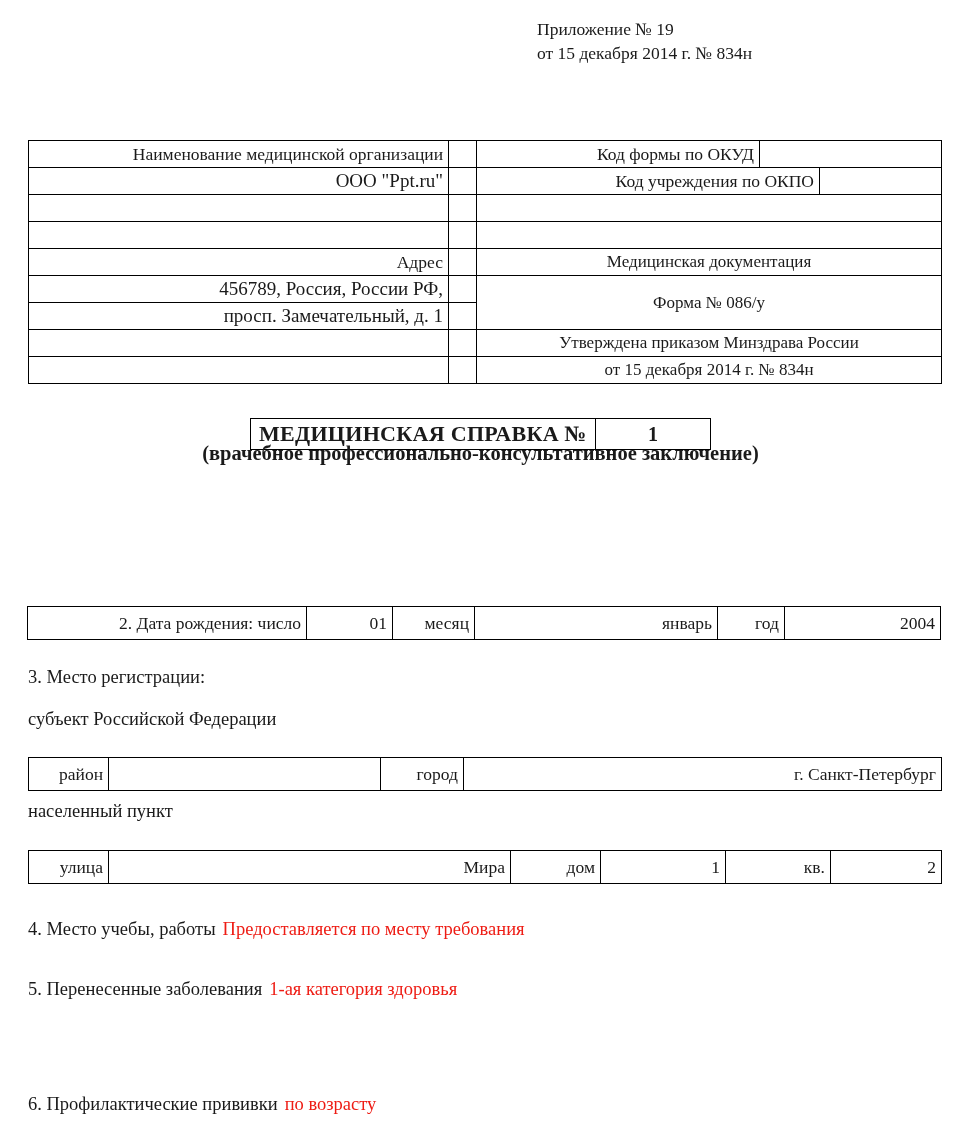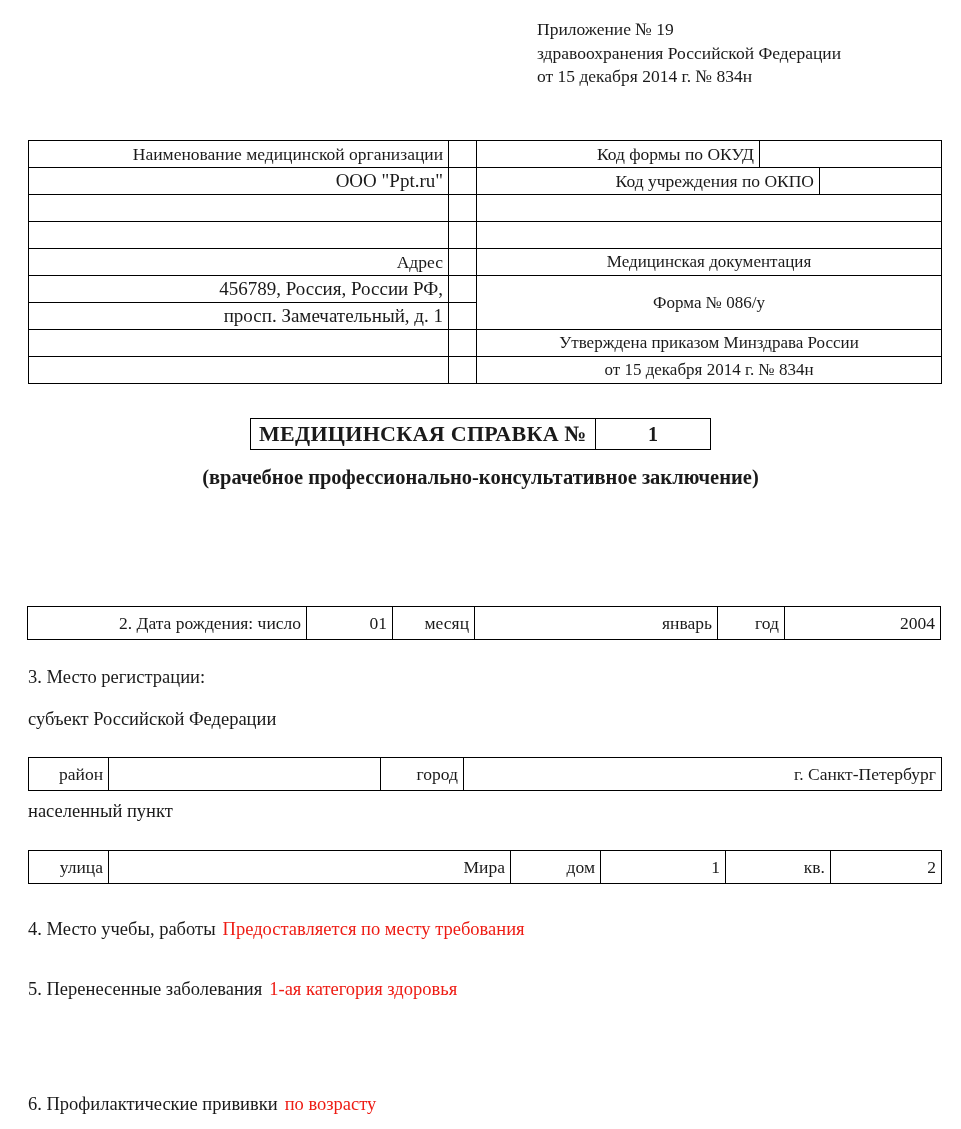--- a/index.html
+++ b/index.html
@@ -88,21 +88,21 @@
     padding: 0 8px;
     letter-spacing: 0.3px;
   }
   .title-table td.num {
     width: 98px;
     font-size: 20px;
   }
   .subtitle {
     position: absolute;
     left: 0;
-    top: 466px;
+    top: 442px;
     width: 961px;
     text-align: center;
     font-weight: bold;
     font-size: 20.5px;
   }
 
   
   .line {
     position: absolute;
     font-size: 18.5px;
@@ -143,21 +143,20 @@
   }
   .street-table td { height: 32px; font-size: 18.5px; }
 </style>
 </head>
 <body>
 
 <div class="page">
 
   <div class="header-note">
     <div>Приложение № 19</div>
-    <div>здравоохранения Российской Федерации</div>
     <div>от 15 декабря 2014 г. № 834н</div>
   </div>
 
   <table class="grid org-table">
     <colgroup>
       <col style="width:420px">
       <col style="width:28px">
       <col style="width:283px">
       <col style="width:60px">
       <col style="width:122px">

